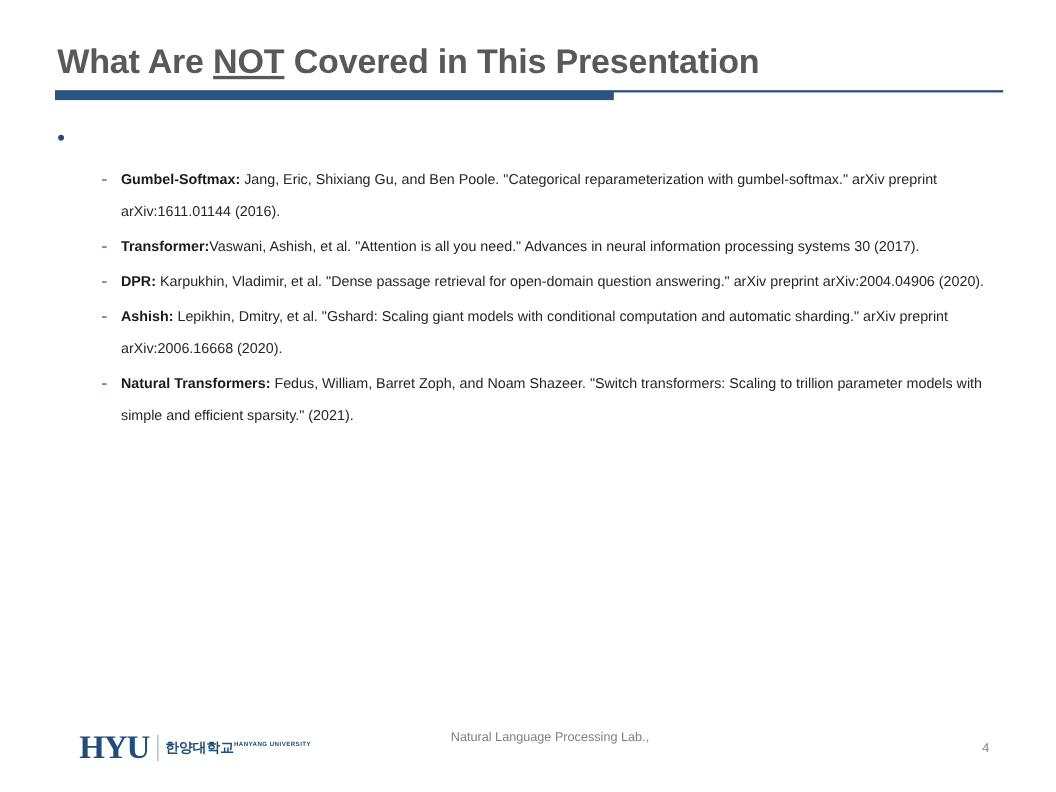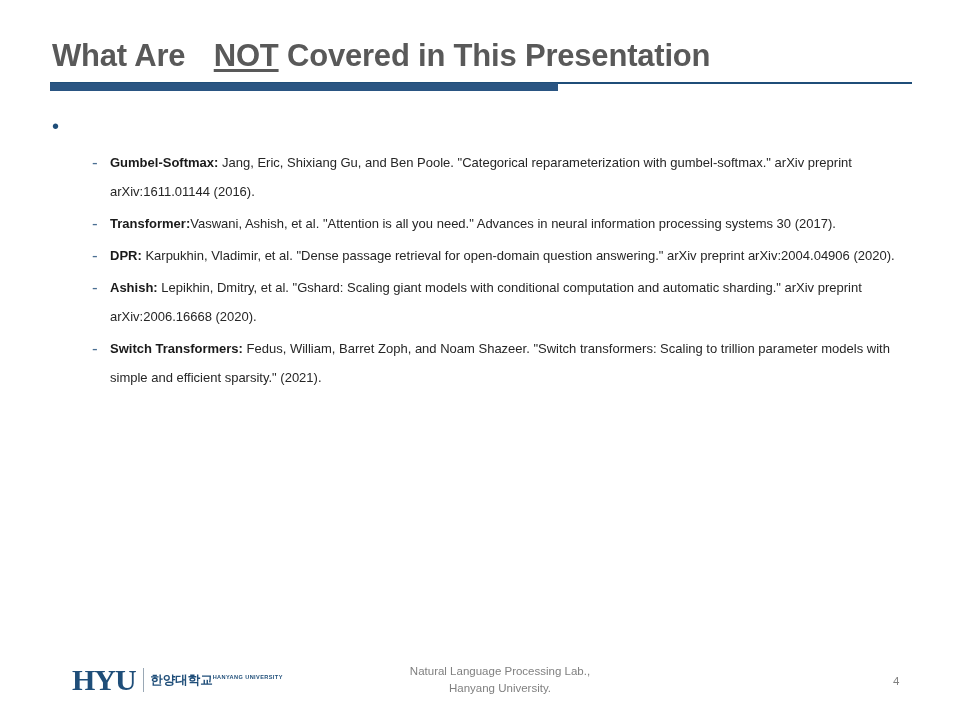--- a/index.html
+++ b/index.html
@@ -33,21 +33,20 @@
     font-weight: bold;
     color: #595959;
     letter-spacing: -0.2px;
     line-height: 40px;
     white-space: nowrap;
   }
 
   .slide-title .underlined {
     text-decoration: underline;
     text-underline-offset: 3px;
-    margin-left: 20px;
   }
 
   
   .divider-wrap {
     position: absolute;
     left: 50px;
     top: 82px;
     width: 862px;
     height: 10px;
   }
@@ -240,35 +239,34 @@
         <span class="l2-text"><span class="lbl">DPR</span><span class="lbl">: </span><span>Karpukhin, Vladimir, et al. "Dense passage retrieval for open-domain question answering." arXiv preprint arXiv:2004.04906 (2020).</span></span>
       </div>
 
       <div class="l2-item">
         <span class="l2-dash">-</span>
         <span class="l2-text"><span class="lbl">Ashish</span><span class="lbl">: </span><span>Lepikhin, Dmitry, et al. "Gshard: Scaling giant models with conditional computation and automatic sharding." arXiv preprint arXiv:2006.16668 (2020).</span></span>
       </div>
 
       <div class="l2-item">
         <span class="l2-dash">-</span>
-        <span class="l2-text"><span class="lbl">Switch Transformers</span><span class="lbl">: </span><span>Fedus, William, Barret Zoph, and Noam Shazeer. "Switch transformers: Scaling to trillion parameter models with simple and efficient sparsity." (2021).</span></span>
+        <span class="l2-text"><span class="lbl">Natural Transformers</span><span class="lbl">: </span><span>Fedus, William, Barret Zoph, and Noam Shazeer. "Switch transformers: Scaling to trillion parameter models with simple and efficient sparsity." (2021).</span></span>
       </div>
 
     </div>
   </div>
 
   <div class="footer-logo">
     <span class="logo-hyu">HYU</span>
     <span class="logo-divider"></span>
     <span class="logo-kr-wrap">
       <span class="logo-kr">한양대학교</span>
       <span class="logo-en">HANYANG UNIVERSITY</span>
     </span>
   </div>
 
   <div class="footer-center">
     <span class="fl1">Natural Language Processing Lab.,</span>
-    <span class="fl2">Hanyang University.</span>
   </div>
 
   <div class="page-num">4</div>
 
 </div>
 
 </body></html>

